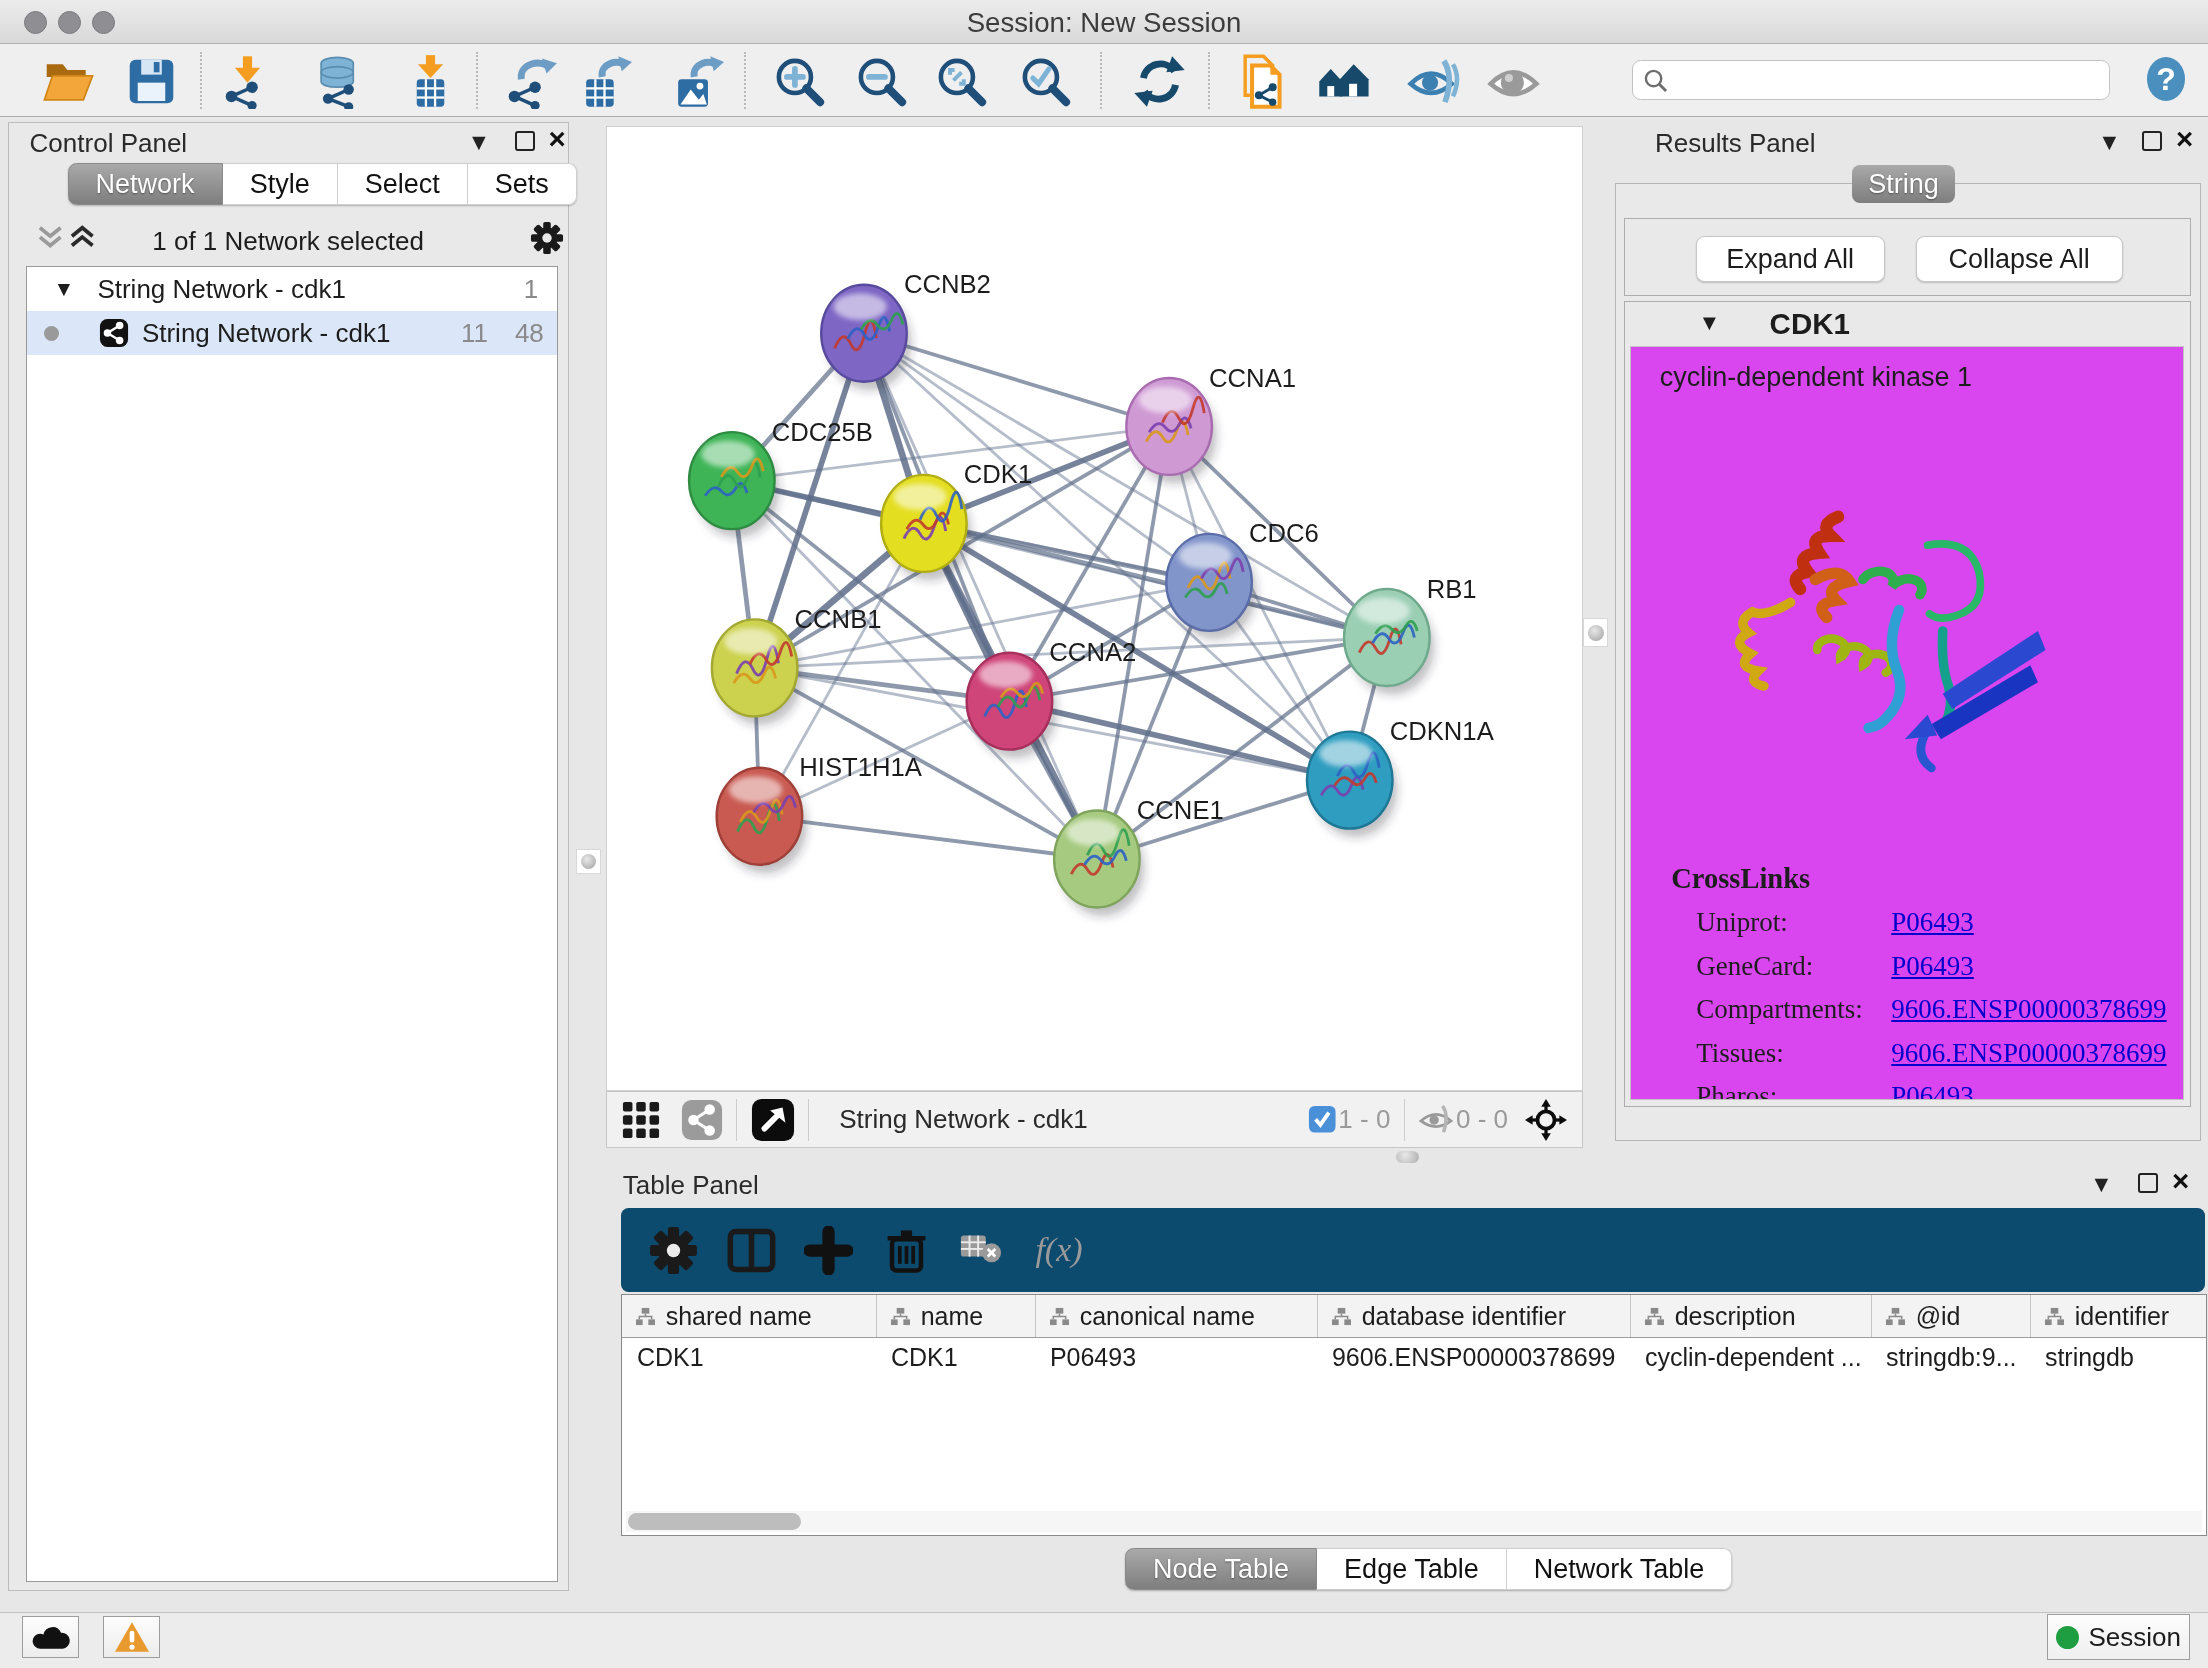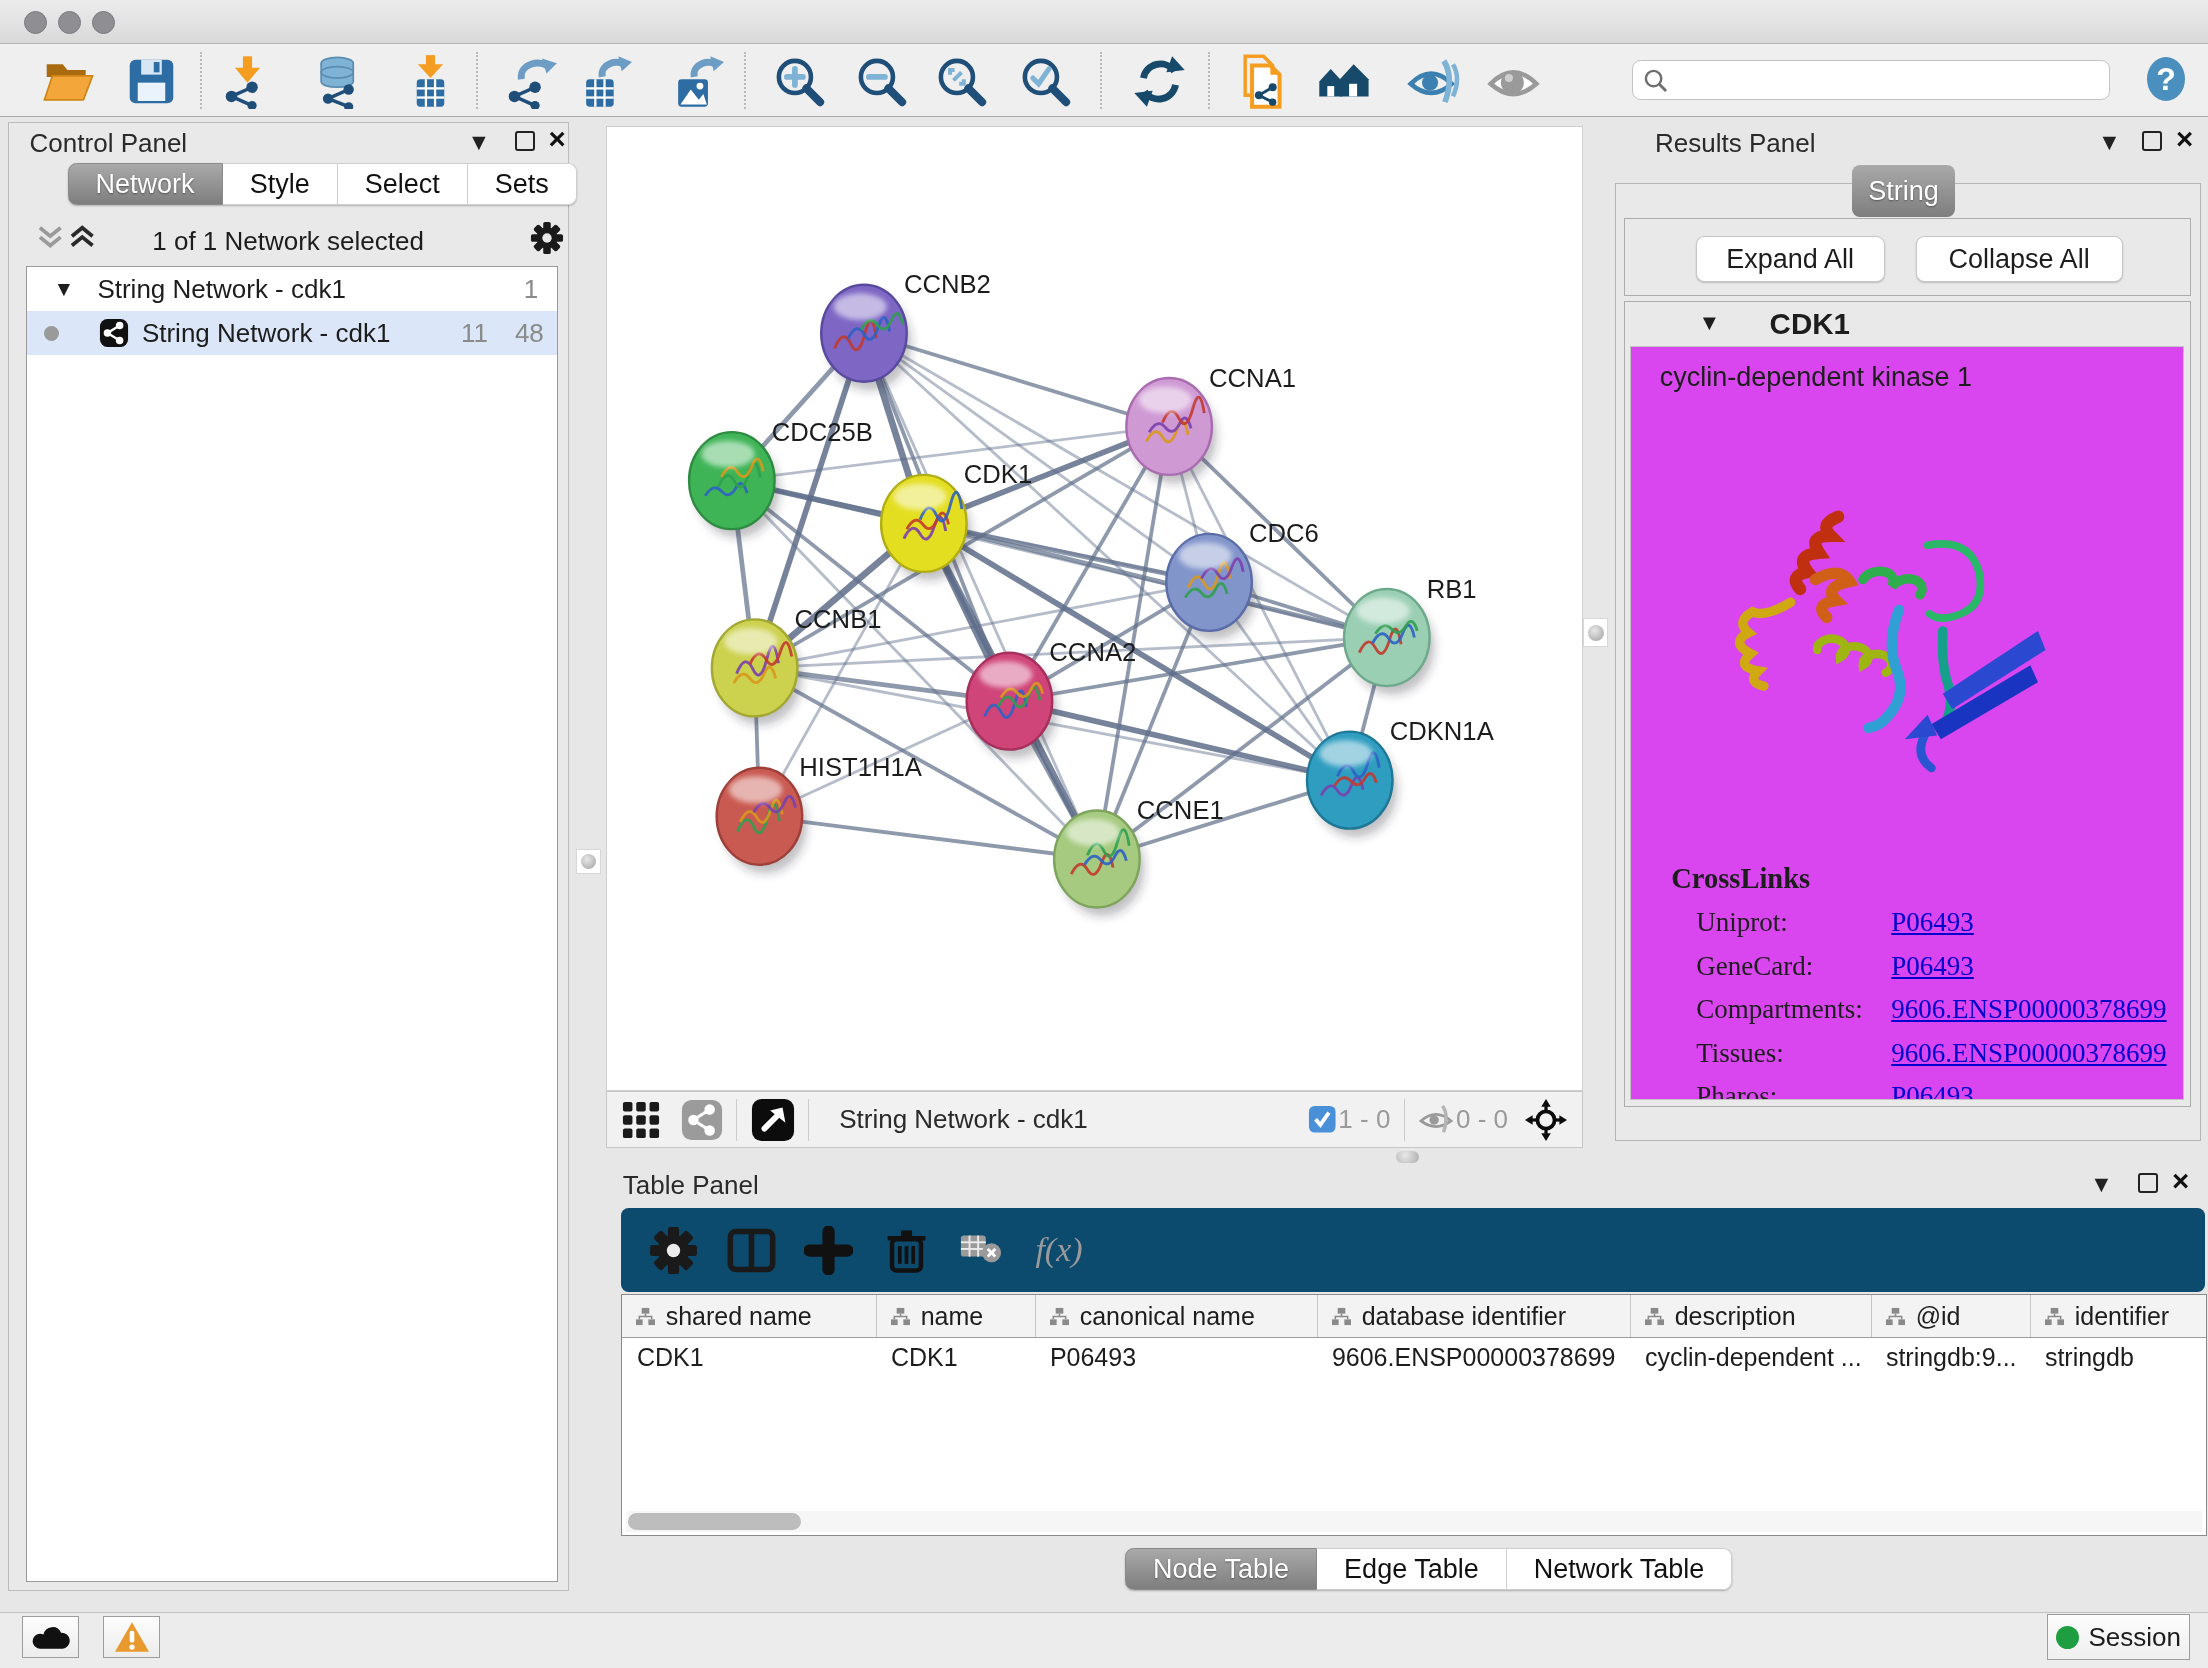--- a/index.html
+++ b/index.html
@@ -66,21 +66,21 @@
   .ntb-sep{width:0;height:42px;border-left:1.9px solid #cccccc;margin:0 13.3px;}
   .ntb-title{font-size:26px;color:#2a2a2a;margin-left:17px;flex:0 0 auto;}
   .ntb-count{font-size:26px;color:#9a9a9a;margin-left:2px;}
   .handle{background:#fff;border:1px solid #d8d8d8;display:flex;align-items:center;justify-content:center;}
   .handle i{display:block;background:radial-gradient(circle at 40% 35%,#e8e8e8,#9f9f9f);border-radius:50%;}
 
   
   .results-panel{left:1615px;top:122px;width:593px;height:1024px;}
   .rp-outer{position:absolute;left:0;top:61px;width:584px;height:956px;background:#e9e9e9;
     border:1px solid #b5b5b5;}
-  .rp-tab{position:absolute;left:237px;top:43px;width:103px;height:52px;border-radius:8px;
+  .rp-tab{position:absolute;left:237px;top:43px;width:103px;height:38px;border-radius:8px;
     background:linear-gradient(#a9a9a9,#7e7e7e);color:#fff;font-size:27px;display:flex;
     align-items:center;justify-content:center;z-index:3;text-shadow:0 1px 1.9px rgba(0,0,0,.4);cursor:pointer;}
   .rp-btnbox{position:absolute;left:7.6px;top:34px;width:565px;height:76px;border:1px solid #adadad;}
   .rp-btn{position:absolute;top:17px;height:44px;background:#fff;border:1px solid #c6c6c6;
     border-radius:8.6px;font-size:27px;display:flex;align-items:center;justify-content:center;
     box-shadow:0 1px 1.9px rgba(0,0,0,.2);cursor:pointer;}
   .rp-entry{position:absolute;left:7.6px;top:117px;width:565px;height:804px;border:1px solid #adadad;}
   .rp-entry-head{position:absolute;left:0;top:0;width:100%;height:44px;}
   .rp-entry-name{position:absolute;left:145px;top:4.8px;font-size:29.5px;font-weight:bold;}
   .rp-inner{position:absolute;left:5.7px;top:44px;width:552px;height:752px;background:#d946ef;
@@ -123,20 +123,21 @@
     gap:9.5px;font-size:26px;cursor:pointer;}
   .mem-dot{width:23px;height:23px;border-radius:50%;background:#1e9e40;}
 </style>
 </head>
 <body>
 
 <div class="abs titlebar">
   <span class="tlight" style="left:24px"></span>
   <span class="tlight" style="left:58px"></span>
   <span class="tlight" style="left:92px"></span>
+  <div class="win-title">Session: New Session</div>
 </div>
 
 <div class="abs toolbar">
   <span class="tbi" style="left:41px">
     <svg viewBox="0 0 48 48">
         <path d="M5 9h14l4 5h16v6H5z" fill="#a96a10"></path>
         <path d="M3 40 L10 19 H45 L37 40 Z" fill="#f3a73b" stroke="#d08616" stroke-width="1.5"></path>
       </svg>
   </span>
   <span class="tbi" style="left:124px">

